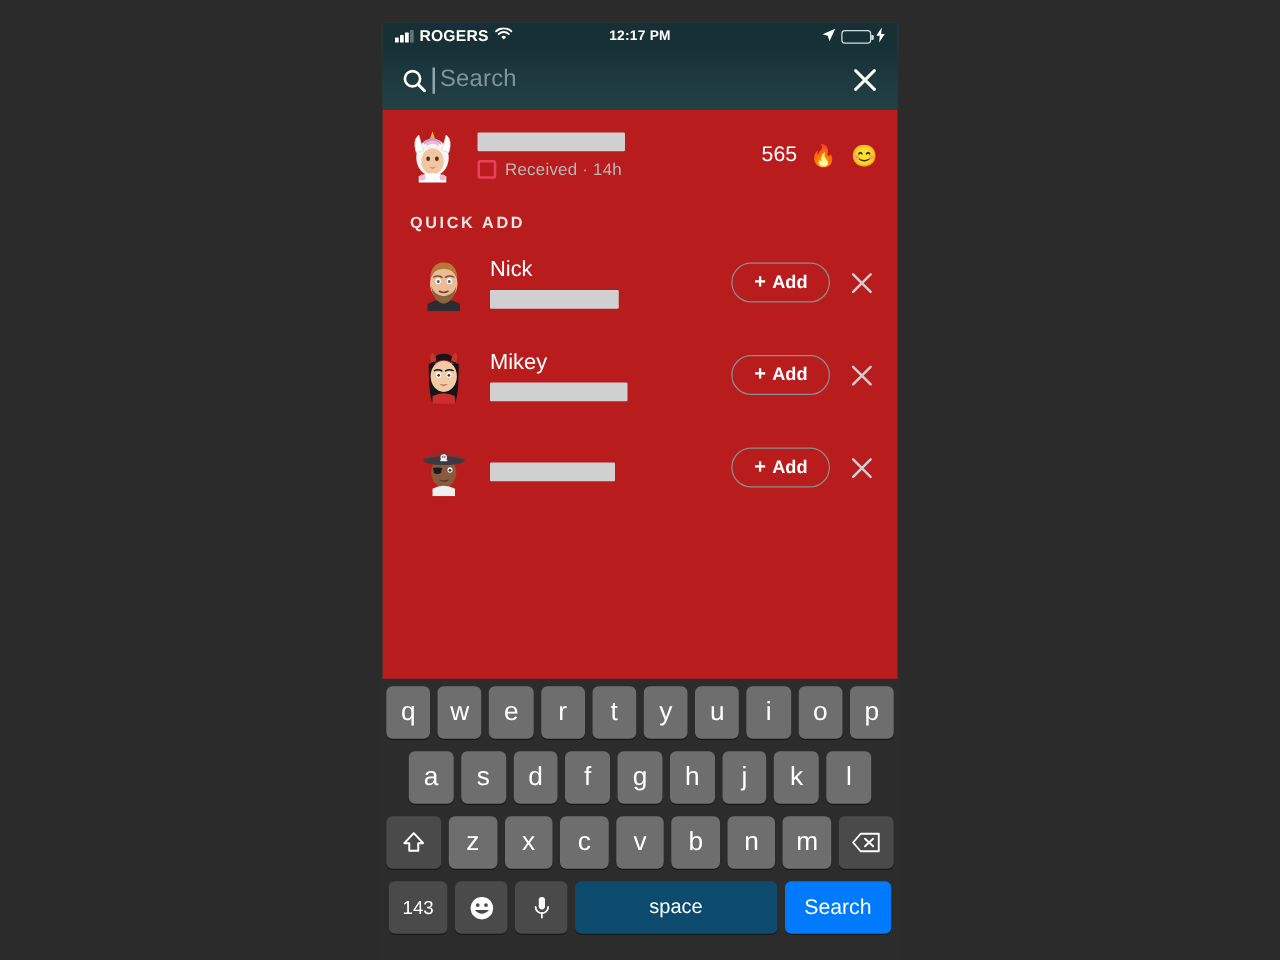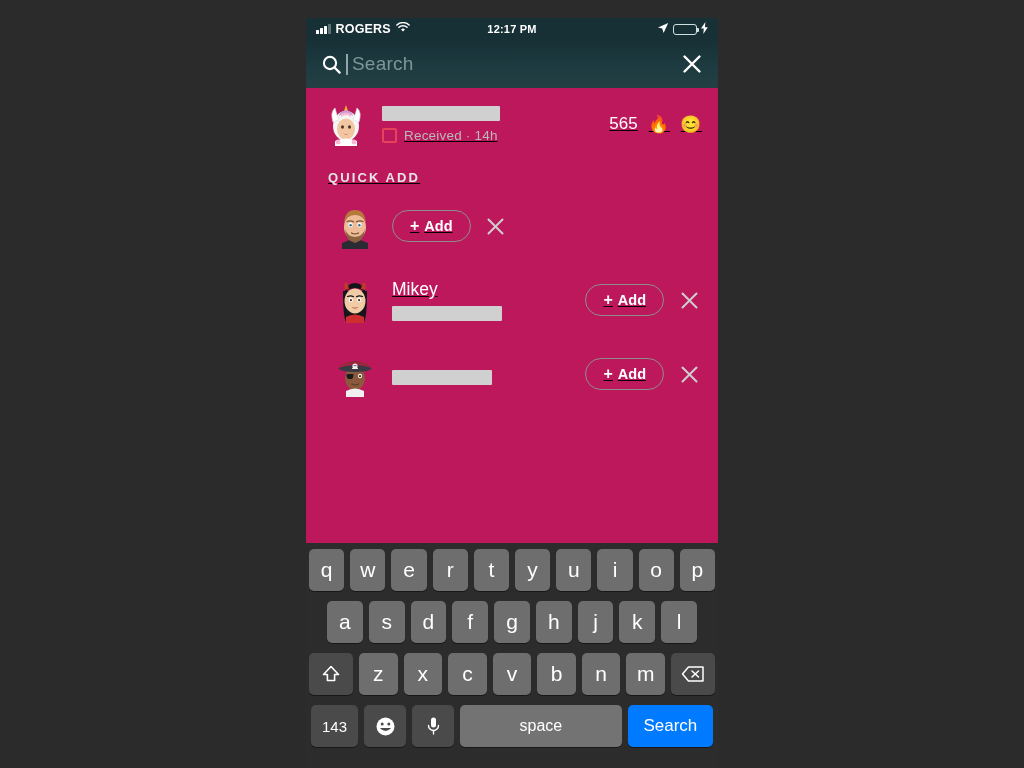--- a/index.html
+++ b/index.html
@@ -80,21 +80,21 @@
     letter-spacing: .2px;
     position: relative;
   }
   .caret {
     position: absolute; left: -6px; top: 1px;
     width: 1.5px; height: 21px; background: #8fa7ab;
   }
   .close-x { width: 24px; height: 24px; display:flex; align-items:center; justify-content:center; cursor:pointer; }
 
   
-  .content { background: #be185d; height: 455px; position: relative; text-decoration: underline; }
+  .content { background: #b91c1c; height: 455px; position: relative; }
 
   .friend-row {
     display: flex; align-items: center;
     padding: 10px 16px 10px 16px;
     height: 72px;
   }
   .avatar {
     width: 48px; height: 48px;
     flex: 0 0 48px;
     display:flex; align-items:center; justify-content:center;
@@ -185,21 +185,21 @@
     min-width: 33px;
     flex: 1 1 0;
     display: flex; align-items: center; justify-content: center;
     font-size: 21px;
     box-shadow: 0 1px 0 rgba(0,0,0,.45);
     cursor: pointer;
     user-select: none;
   }
   .krow.r2 { padding: 0 18px; }
   .key.dark { background: #4a4a4a; flex: 0 0 44px; }
-  .key.wide-space { flex: 3.6 1 0; font-size: 16px; background:#737373; }
+  .key.wide-space { flex: 3.6 1 0; font-size: 16px; background:#0c4a6e; }
   .key.search-key { flex: 1.9 1 0; background: #007aff; font-size: 17px; }
   .krow.r4 { gap: 6px; padding: 0 2px; }
   .key.k123 { flex: 0 0 47px; background:#4a4a4a; font-size:15px; }
   .key.kemoji { flex: 0 0 42px; background:#4a4a4a; }
   .key.kmic { flex: 0 0 42px; background:#4a4a4a; }
 </style>
 </head>
 <body>
 
 <div id="page">
@@ -304,20 +304,26 @@
             <path d="M13 26 Q14 38 23 40 Q32 38 33 26 Q31 33 23 34 Q15 33 13 26Z" fill="#8a6340"></path>
             <ellipse cx="18.5" cy="22" rx="2.2" ry="2.4" fill="#ffffff"></ellipse>
             <ellipse cx="27.5" cy="22" rx="2.2" ry="2.4" fill="#ffffff"></ellipse>
             <circle cx="18.6" cy="22.2" r="1.2" fill="#3b6a8f"></circle>
             <circle cx="27.4" cy="22.2" r="1.2" fill="#3b6a8f"></circle>
             <path d="M15 18.5 Q18.5 17 21.5 18.8" stroke="#7a5330" stroke-width="1.3" fill="none" stroke-linecap="round"></path>
             <path d="M24.5 18.8 Q27.5 17 31 18.5" stroke="#7a5330" stroke-width="1.3" fill="none" stroke-linecap="round"></path>
             <path d="M19.5 30 Q23 32 26.5 30" stroke="#6b4a2c" stroke-width="1.2" fill="none" stroke-linecap="round"></path>
           </svg>
         </span>
+        <div class="qa-main">
+          <div class="qa-name">
+            <span>Nick</span>
+          </div>
+          <div class="redact w2 qa-redact"></div>
+        </div>
         <button class="add-btn">
           <span class="plus">+</span>
           <span>Add</span>
         </button>
         <span class="dismiss-x">
           <svg width="19" height="19" viewBox="0 0 19 19">
             <line x1="2.5" y1="2.5" x2="16.5" y2="16.5" stroke="#cfcfcf" stroke-width="2" stroke-linecap="round"></line>
             <line x1="16.5" y1="2.5" x2="2.5" y2="16.5" stroke="#cfcfcf" stroke-width="2" stroke-linecap="round"></line>
           </svg>
         </span>

